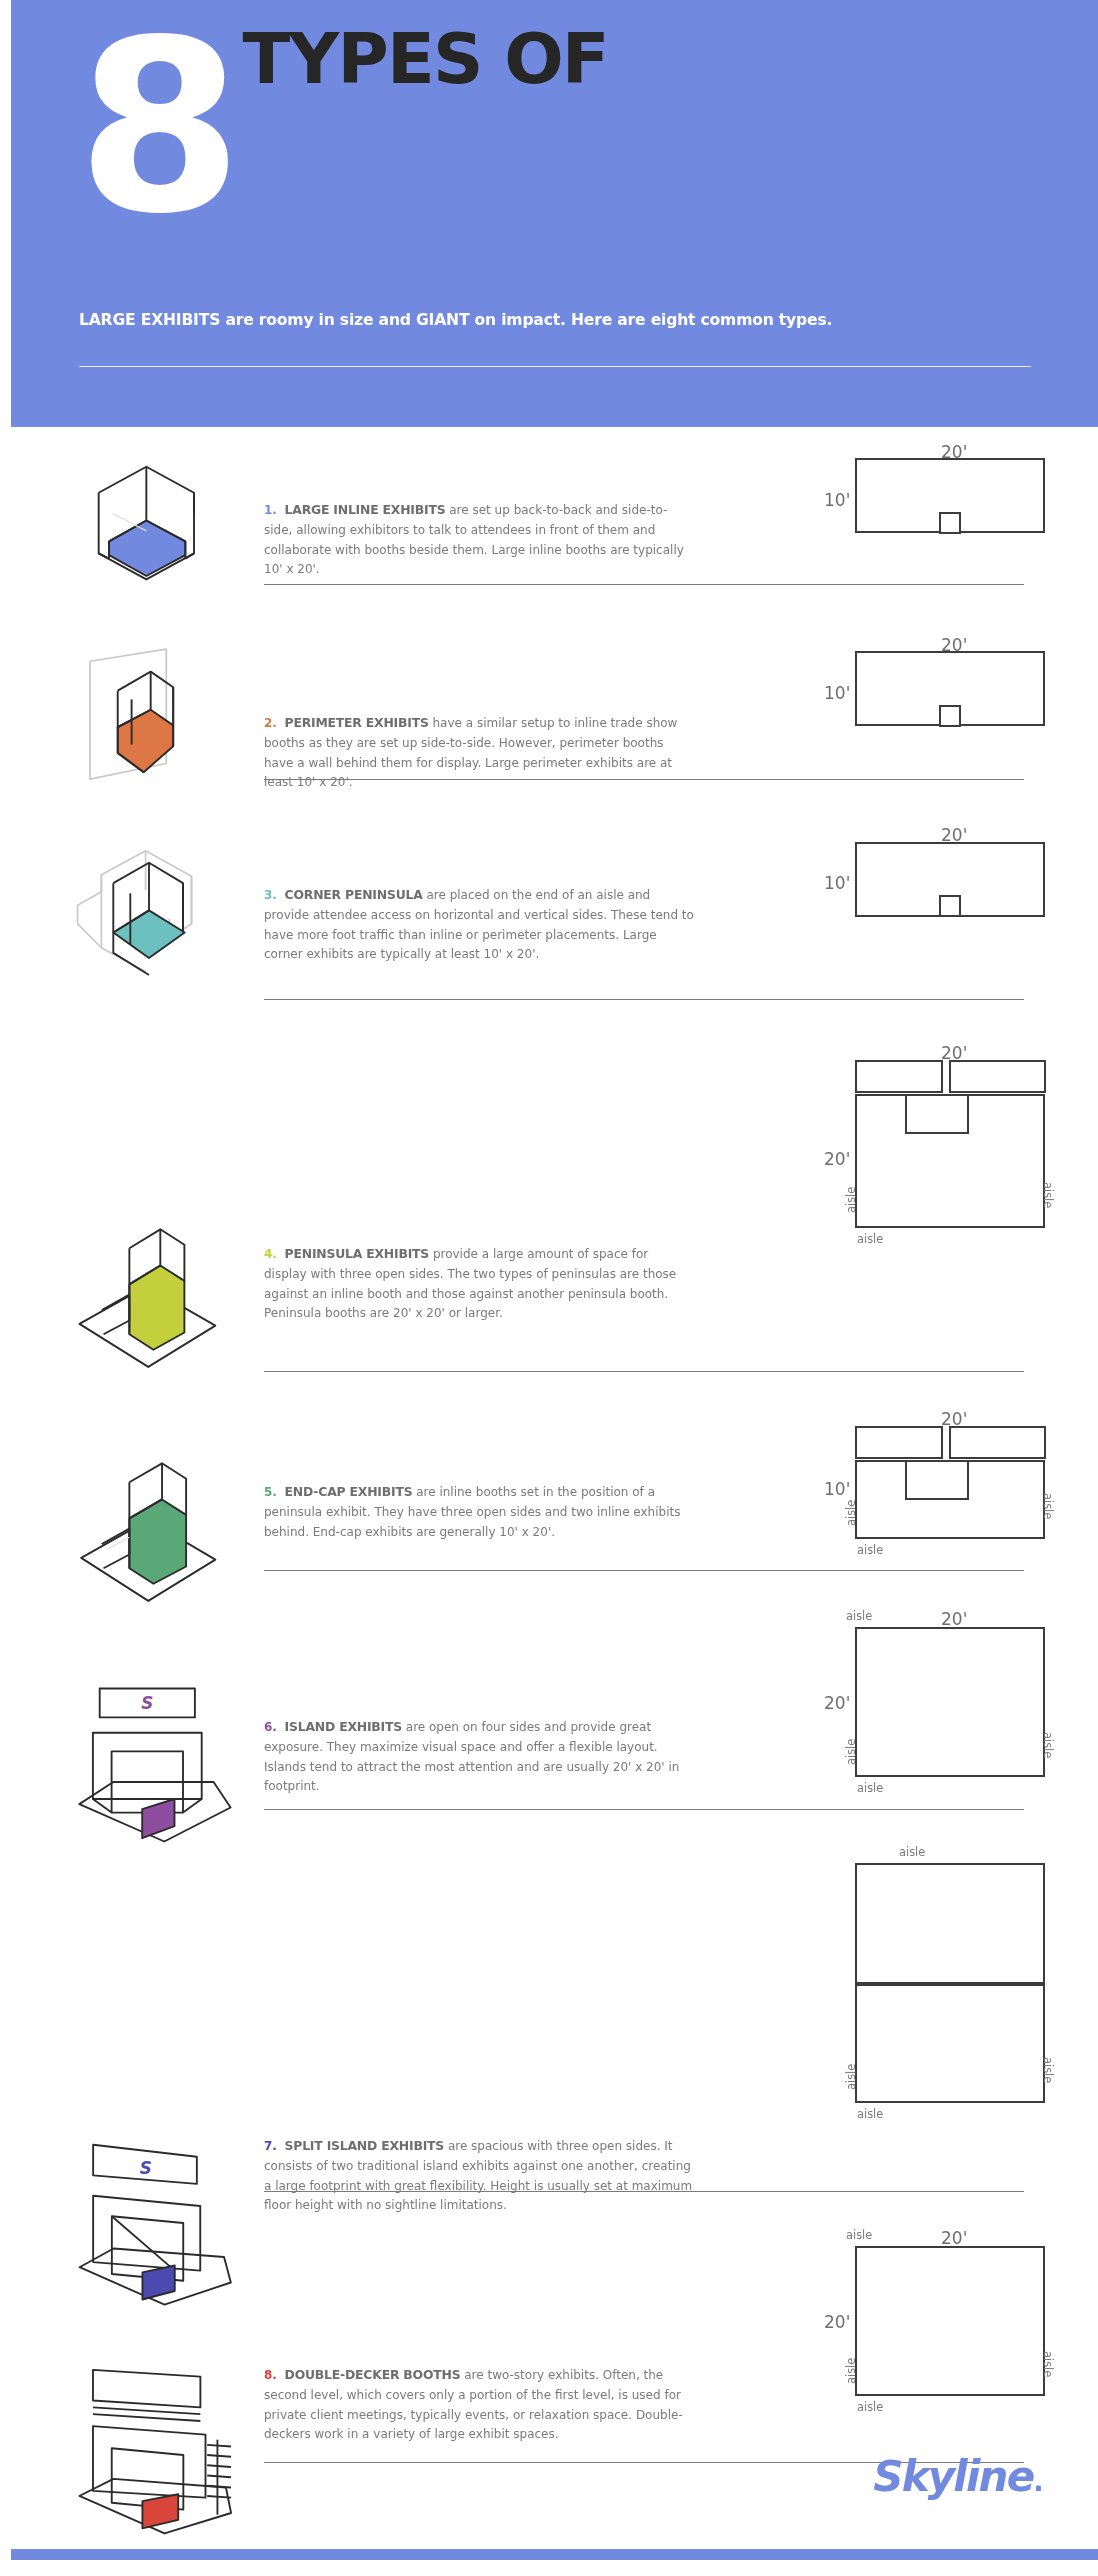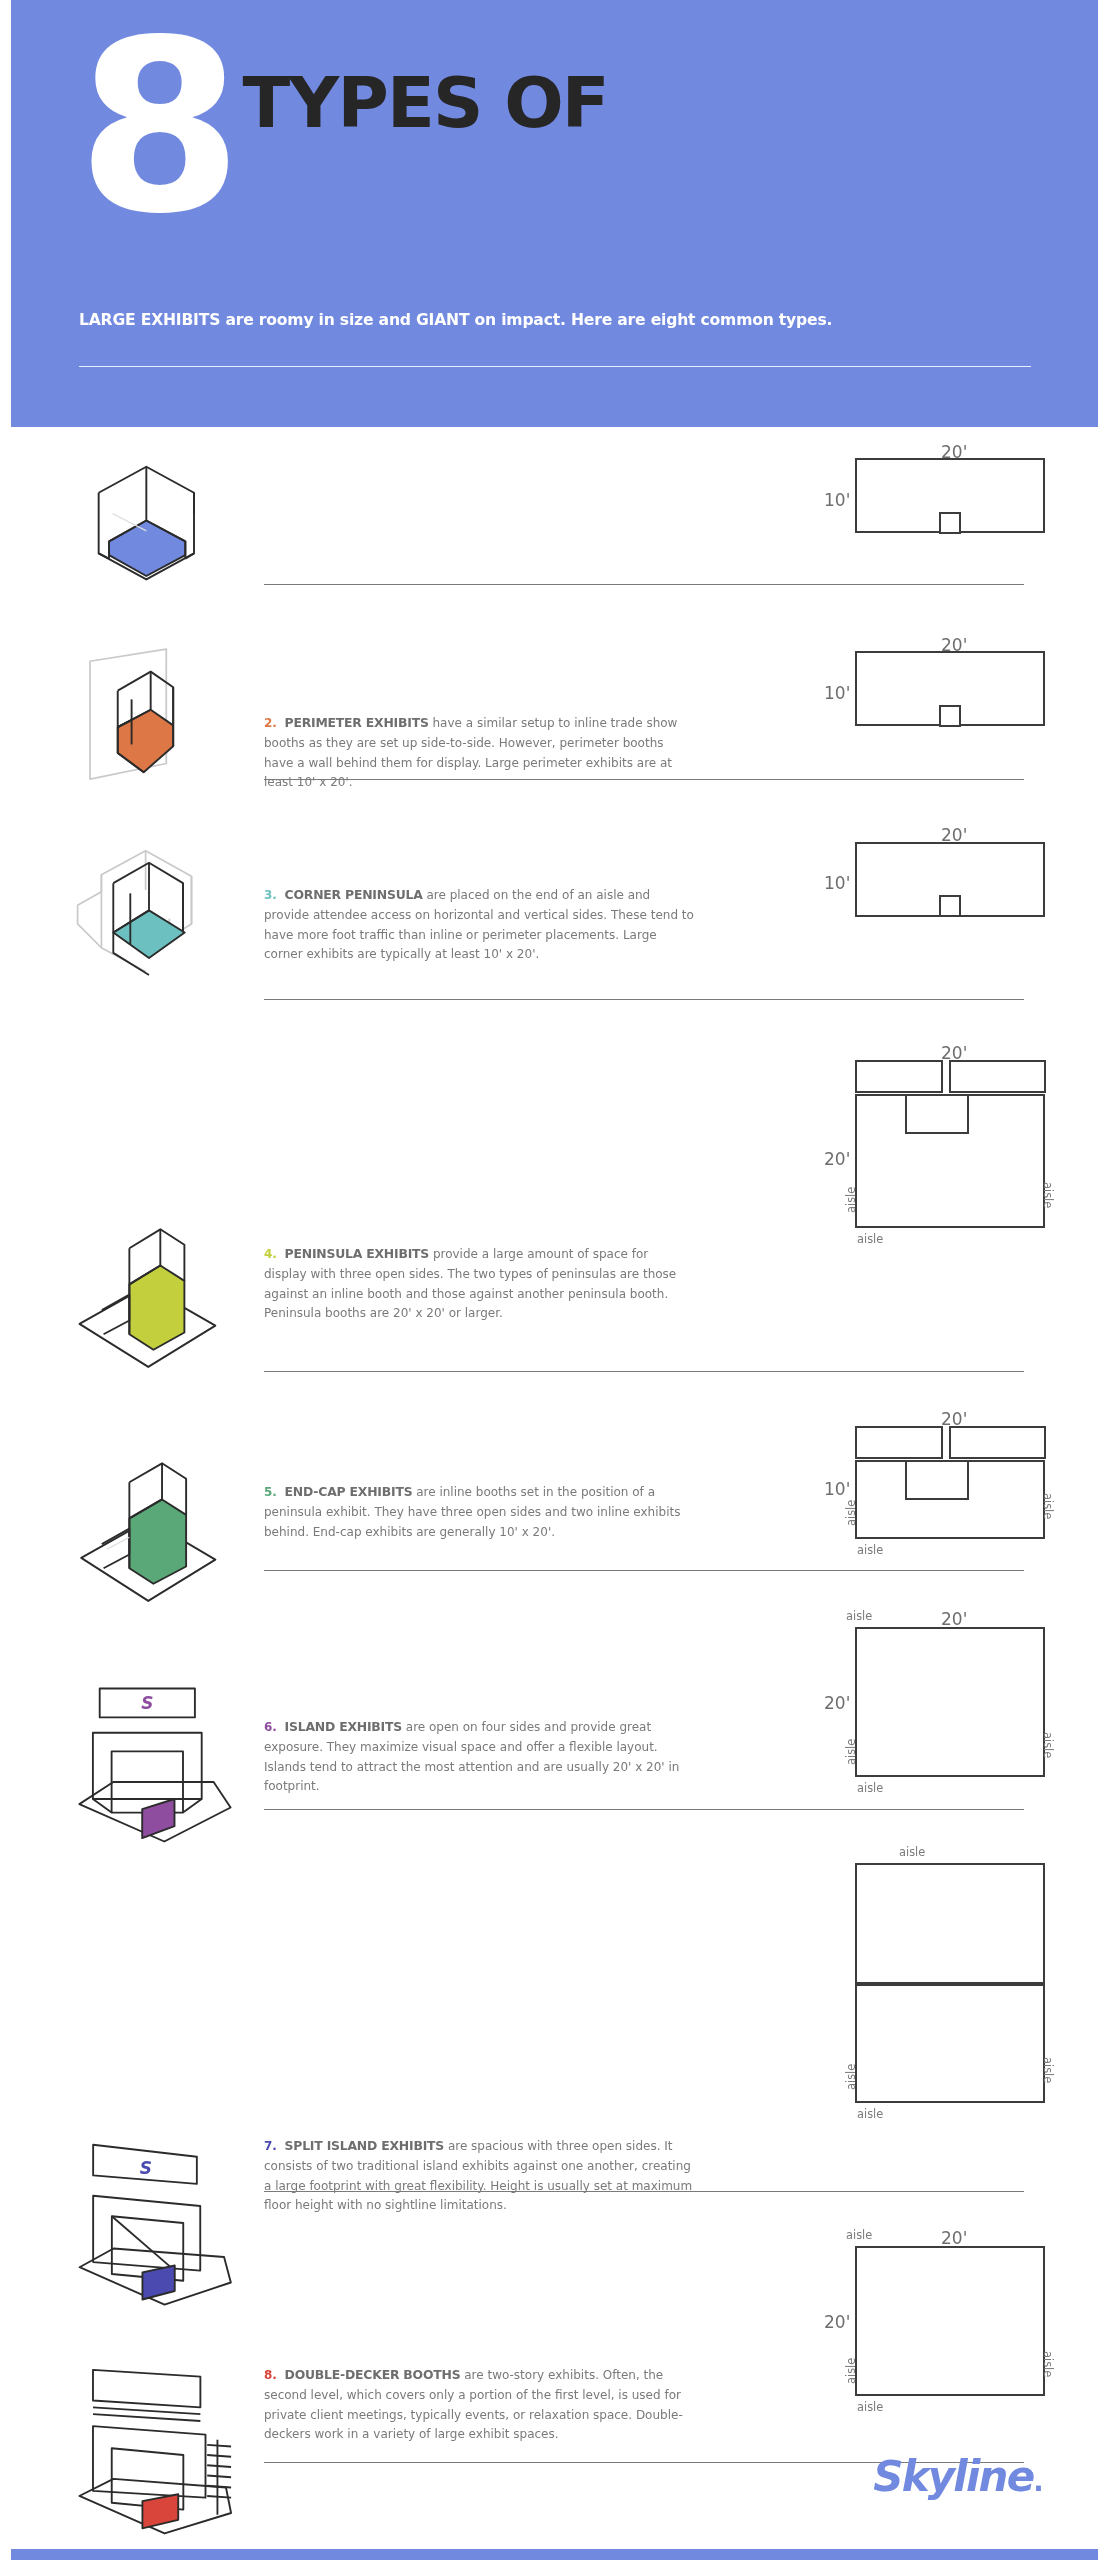--- a/index.html
+++ b/index.html
@@ -20,21 +20,20 @@
   .hero-number {
     font-size: 238px;
     line-height: 0.86;
     font-weight: 700;
     color: #ffffff;
     letter-spacing: -9.2px;
     font-family: "DejaVu Sans", sans-serif;
   }
   .hero-title {
     margin-left: 9.2px;
-    margin-top: 44px;
     font-family: "DejaVu Sans", sans-serif;
     font-weight: 700;
     font-size: 70px;
     line-height: 0.95;
     color: #262626;
     letter-spacing: -1.8px;
     text-transform: uppercase;
   }
   .hero-title span { display: block; white-space: nowrap; }
   .hero-sub {
@@ -145,20 +144,21 @@
       <path d="M40,48 L95,18 L150,48 L150,72" stroke="#2b2b2b" stroke-width="2.2" fill="none" stroke-linejoin="round"></path>
       <path d="M40,48 L40,118 L52,124" stroke="#2b2b2b" stroke-width="2.2" fill="none" stroke-linejoin="round"></path>
       <path d="M95,18 L95,80" stroke="#2b2b2b" stroke-width="2.2" fill="none" stroke-linejoin="round"></path>
       <path d="M150,48 L150,118 L140,124" stroke="#2b2b2b" stroke-width="2.2" fill="none" stroke-linejoin="round"></path>
       <path d="M40,118 L95,148 L150,118" stroke="#2b2b2b" stroke-width="2.2" fill="none" stroke-linejoin="round"></path>
       <path d="M52,104 L52,124" stroke="#2b2b2b" stroke-width="2.2" fill="none" stroke-linejoin="round"></path>
       <path d="M140,104 L140,124" stroke="#2b2b2b" stroke-width="2.2" fill="none" stroke-linejoin="round"></path>
       <path d="M52,104 L95,80 L140,104" stroke="#2b2b2b" stroke-width="2.2" fill="none" stroke-linejoin="round"></path>
       <path d="M56,72 L95,92" stroke="#dcdcdc" stroke-width="1.4" fill="none"></path>
     </svg></div>
+      <div class="copy" style="top: 73px;"><b class="num" style="color:#7289e0">1.</b>&nbsp; <b class="ttl">LARGE INLINE EXHIBITS</b><span> are set up back-to-back and side-to-side, allowing exhibitors to talk to attendees in front of them and collaborate with booths beside them. Large inline booths are typically 10' x 20'.</span></div>
       <div class="plan" style="left: 804px; top: 14.6px; width: 275px; height: 206px;">
         <div class="fp-label" style="left:137px;top:0px">20'</div>
         <div class="fp-label" style="left:20px;top:48px">10'</div>
         <div class="fp-box" style="left:51px;top:16.5px;width:190px;height:75px"></div>
         <div class="fp-box" style="left:135px;top:70px;width:22px;height:22px"></div>
       </div>
       <div class="divider" style="top: 157px;"></div>
     </div>
     <div class="row" style="height: 192px;">
       <div class="art" style="left: 64px; top: 9.2px;"><svg viewBox="0 0 180 190" width="156" height="165">

